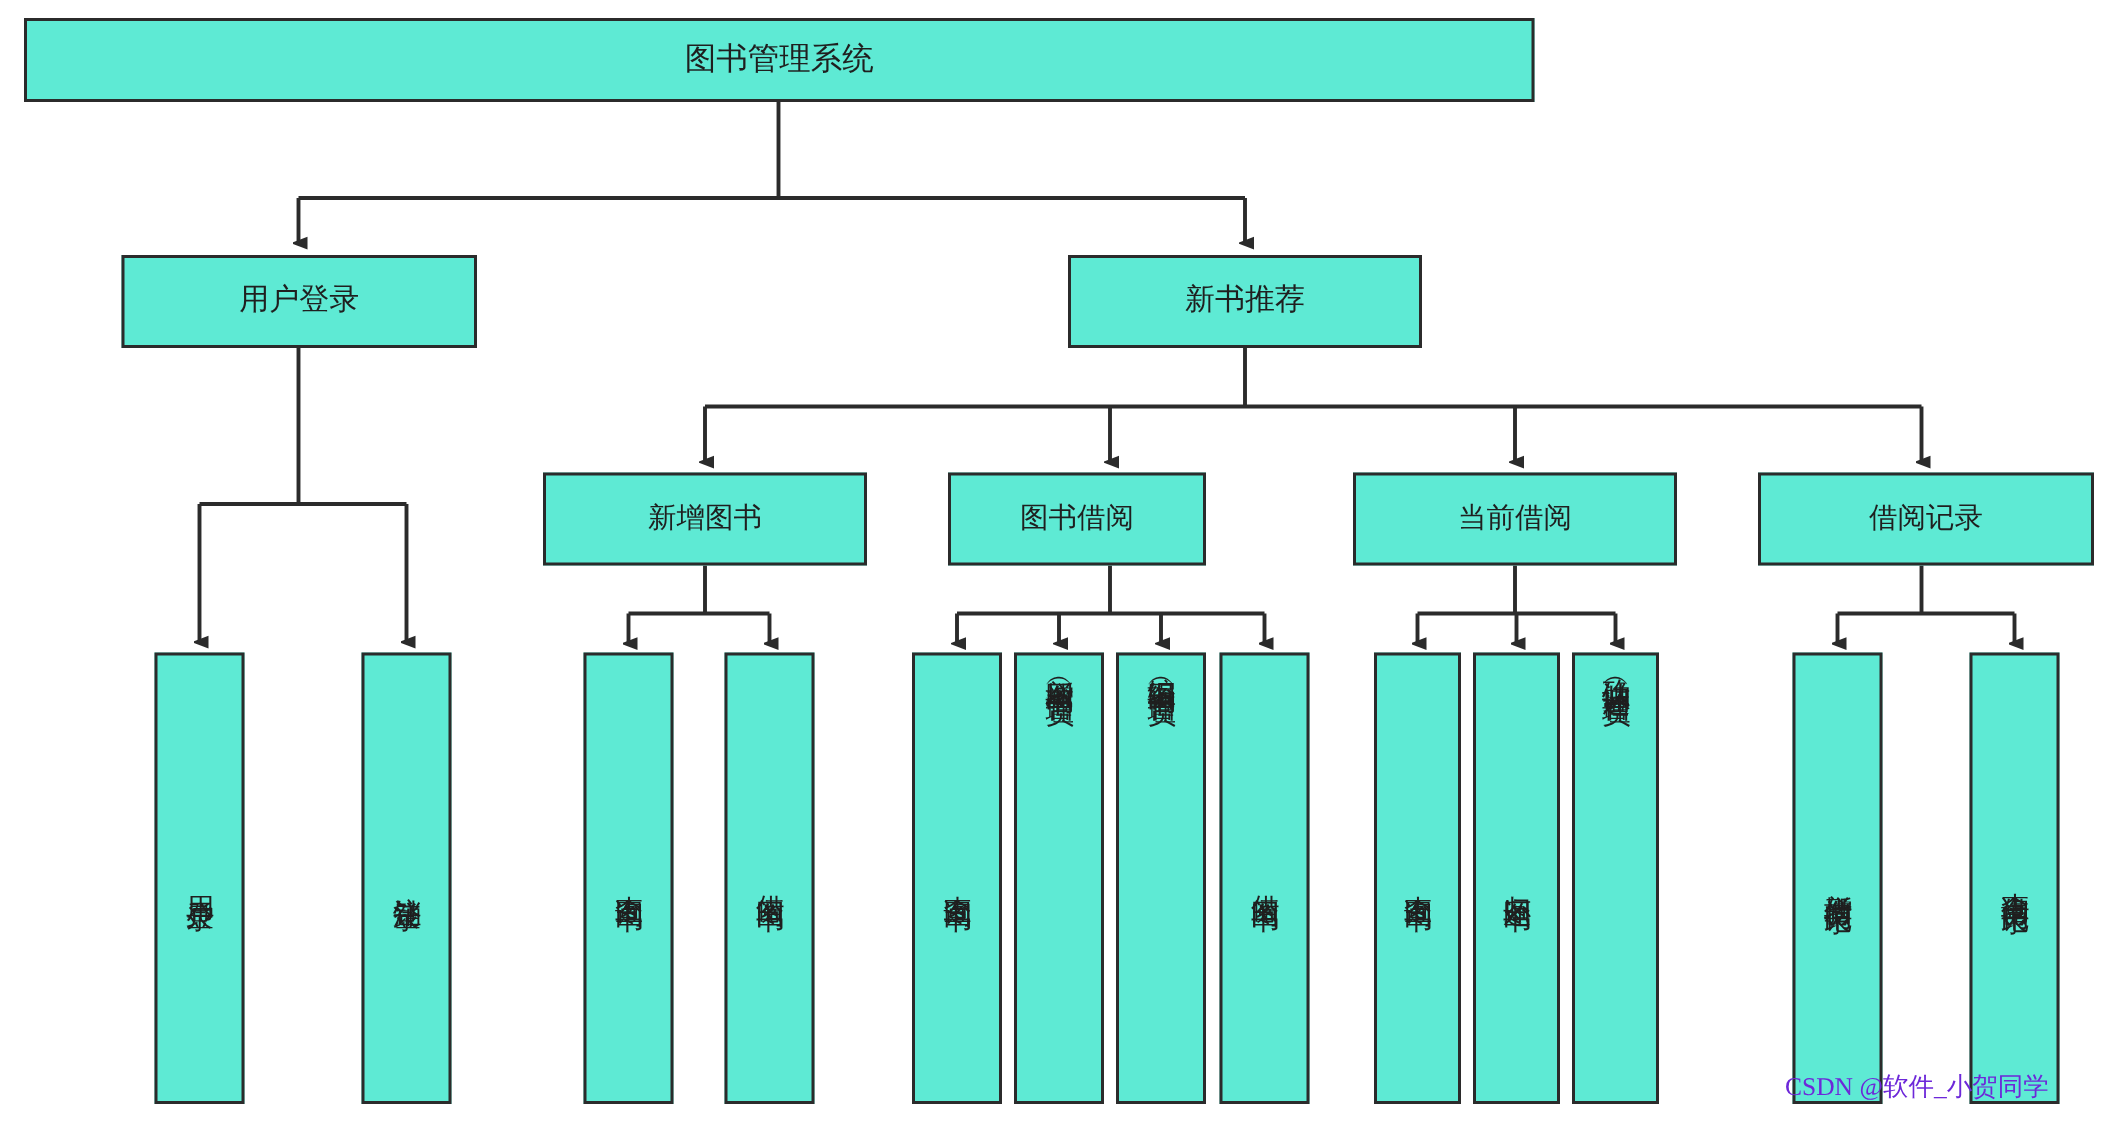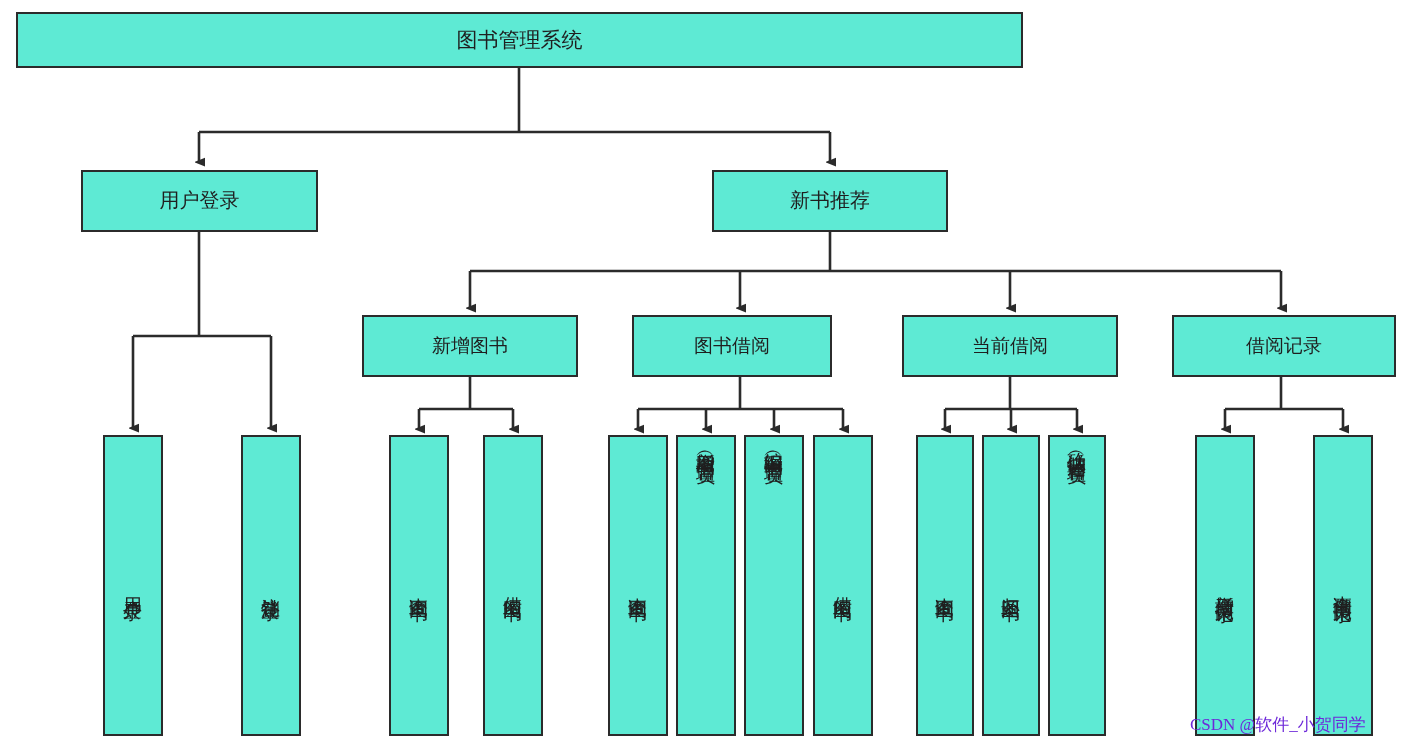--- a/index.html
+++ b/index.html
@@ -127,21 +127,21 @@
   <div class="node lvl1" style="left:81px;top:170px;width:237px;height:62px;">
     <span>用户登录</span>
   </div>
   <div class="node lvl1" style="left:712px;top:170px;width:236px;height:62px;">
     <span>新书推荐</span>
   </div>
 
   <div class="node lvl2" style="left:362px;top:315px;width:216px;height:62px;">
     <span>新增图书</span>
   </div>
-  <div class="node lvl2" style="left:632px;top:315px;width:200px;height:62px;">
+  <div class="node lvl2" style="left:632px;top:315px;width:172px;height:62px;">
     <span>图书借阅</span>
   </div>
   <div class="node lvl2" style="left:902px;top:315px;width:216px;height:62px;">
     <span>当前借阅</span>
   </div>
   <div class="node lvl2" style="left:1172px;top:315px;width:224px;height:62px;">
     <span>借阅记录</span>
   </div>
 
   <div class="node leaf center-text" style="left:103px;top:435px;width:60px;height:301px;">

